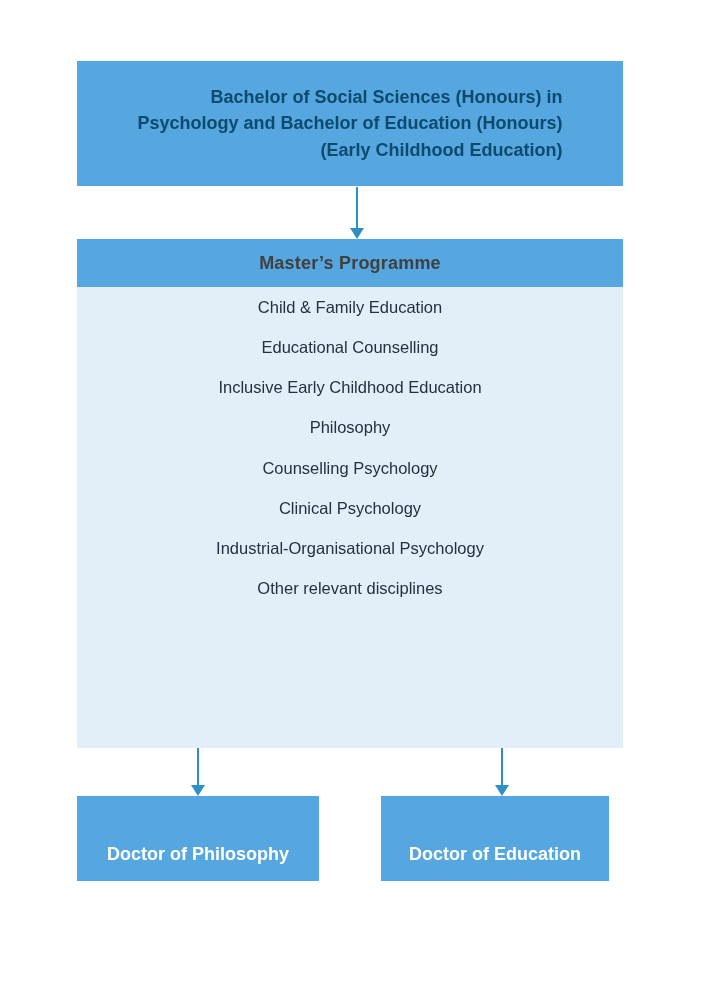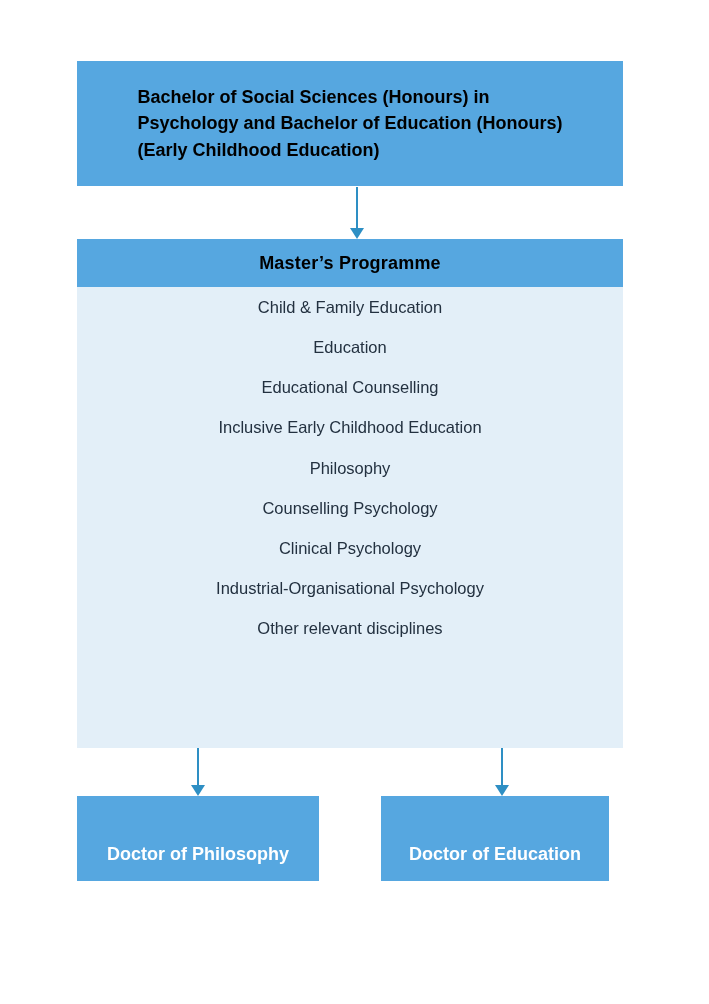--- a/index.html
+++ b/index.html
@@ -28,25 +28,25 @@
     width: 546px;
     height: 125px;
     background: #56a7e0;
     display: flex;
     align-items: center;
     justify-content: center;
     box-sizing: border-box;
     padding: 0 14px;
   }
   .top-box-text {
-    color: #000000;
+    color: #0c4a6e;
     font-size: 18px;
     font-weight: bold;
     line-height: 1.45;
-    text-align: left;
+    text-align: right;
     white-space: pre-line;
   }
 
   
   .arrow {
     position: absolute;
   }
   .arrow .shaft {
     position: absolute;
     left: 50%;
@@ -100,21 +100,21 @@
     background: #e3eff8;
   }
   .masters-header {
     height: 48px;
     background: #56a7e0;
     display: flex;
     align-items: center;
     justify-content: center;
   }
   .masters-header-text {
-    color: #000000;
+    color: #404040;
     font-size: 18px;
     font-weight: bold;
     letter-spacing: 0.2px;
   }
   .masters-list {
     display: flex;
     flex-direction: column;
     align-items: center;
   }
   .masters-item {
@@ -168,21 +168,20 @@
     <div class="shaft"></div>
     <div class="head"></div>
   </div>
 
   <div class="masters-panel">
     <div class="masters-header">
       <div class="masters-header-text">Master’s Programme</div>
     </div>
     <div class="masters-list">
       <div class="masters-item">Child &amp; Family Education</div>
-      <div class="masters-item">Education</div>
       <div class="masters-item">Educational Counselling</div>
       <div class="masters-item">Inclusive Early Childhood Education</div>
       <div class="masters-item">Philosophy</div>
       <div class="masters-item">Counselling Psychology</div>
       <div class="masters-item">Clinical Psychology</div>
       <div class="masters-item">Industrial-Organisational Psychology</div>
       <div class="masters-item">Other relevant disciplines</div>
     </div>
   </div>
 

